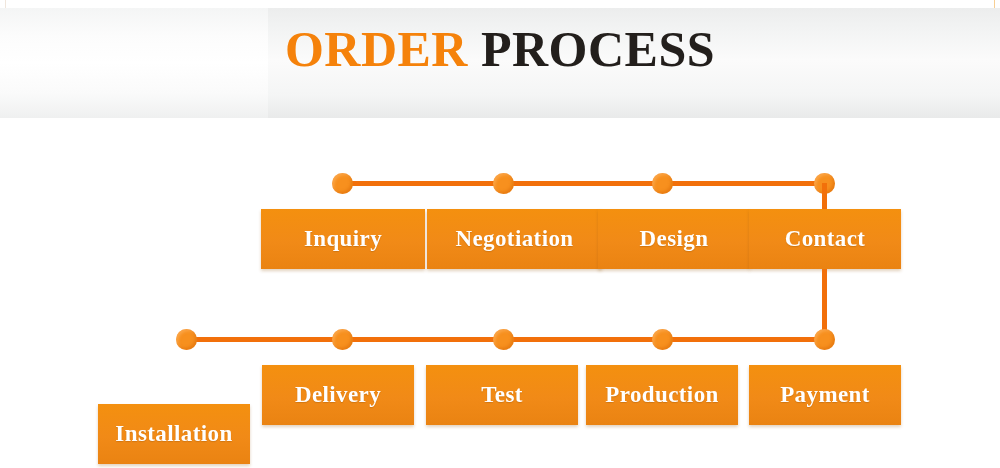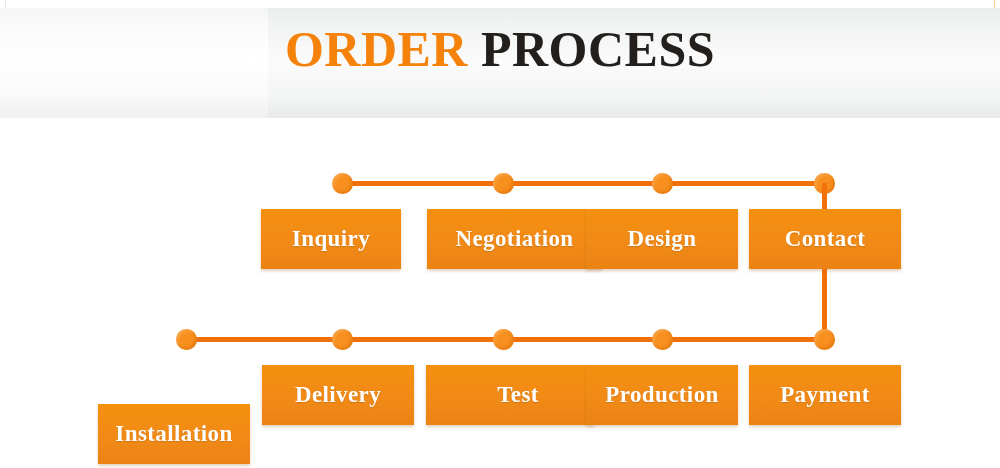--- a/index.html
+++ b/index.html
@@ -143,27 +143,27 @@
 
     <div class="connector-line" style="left:342px; top:63px; width:482px;"></div>
 
     <div class="node-dot" style="left:332px; top:55px;"></div>
     <div class="node-dot" style="left:493px; top:55px;"></div>
     <div class="node-dot" style="left:652px; top:55px;"></div>
     <div class="node-dot" style="left:814px; top:55px;"></div>
 
     <div class="connector-vert" style="left:822px; top:65px; height:30px;"></div>
 
-    <div class="step-box" style="left:261px; top:91px; width:140px;align-items:center;">
+    <div class="step-box" style="left:261px; top:91px; width:164px;align-items:center;">
       <span class="step-label">Inquiry</span>
     </div>
     <div class="step-box" style="left:427px; top:91px; width:175px;">
       <span class="step-label">Negotiation</span>
     </div>
-    <div class="step-box" style="left:586px; top:91px; width:152px;font-family:Liberation Serif, serif;">
+    <div class="step-box" style="left:598px; top:91px; width:152px;font-family:Liberation Serif, serif;">
       <span class="step-label">Design</span>
     </div>
     <div class="step-box" style="left:749px; top:91px; width:152px;justify-content:center;">
       <span class="step-label">Contact</span>
     </div>
 
     <div class="connector-vert" style="left:822px; top:151px; height:71px;"></div>
 
     <div class="connector-line" style="left:186px; top:219px; width:638px;"></div>
 
@@ -172,21 +172,21 @@
     <div class="node-dot" style="left:493px; top:211px;"></div>
     <div class="node-dot" style="left:652px; top:211px;"></div>
     <div class="node-dot" style="left:814px; top:211px;"></div>
 
     <div class="step-box" style="left:98px; top:247px; width:152px;margin-top:39px;">
       <span class="step-label">Installation</span>
     </div>
     <div class="step-box" style="left:262px; top:247px; width:152px;">
       <span class="step-label">Delivery</span>
     </div>
-    <div class="step-box" style="left:426px; top:247px; width:152px;padding-left:16px;">
+    <div class="step-box" style="left:426px; top:247px; width:152px;">
       <span class="step-label">Test</span>
     </div>
     <div class="step-box" style="left:586px; top:247px; width:152px;align-items:center;">
       <span class="step-label">Production</span>
     </div>
     <div class="step-box" style="left:749px; top:247px; width:152px;">
       <span class="step-label">Payment</span>
     </div>
 
   </div>

